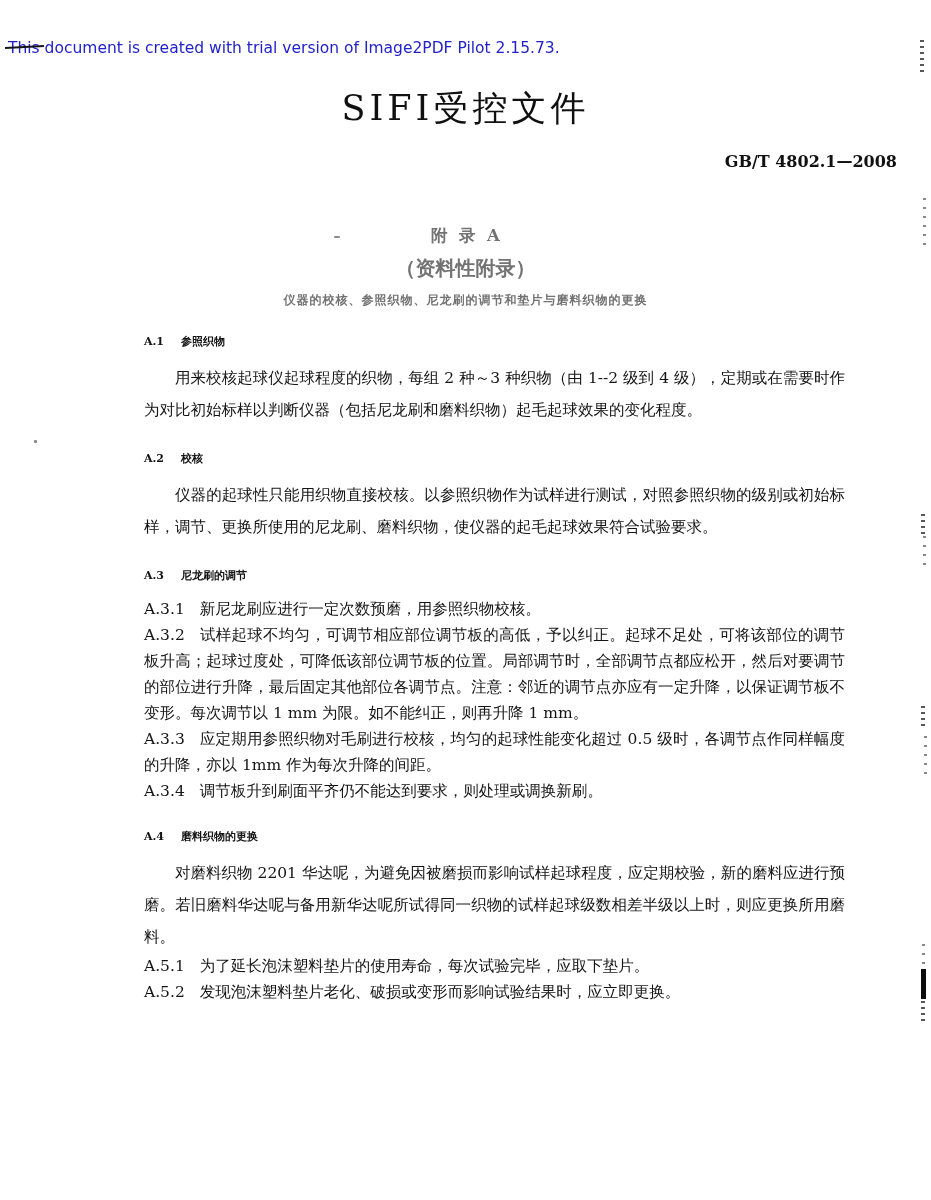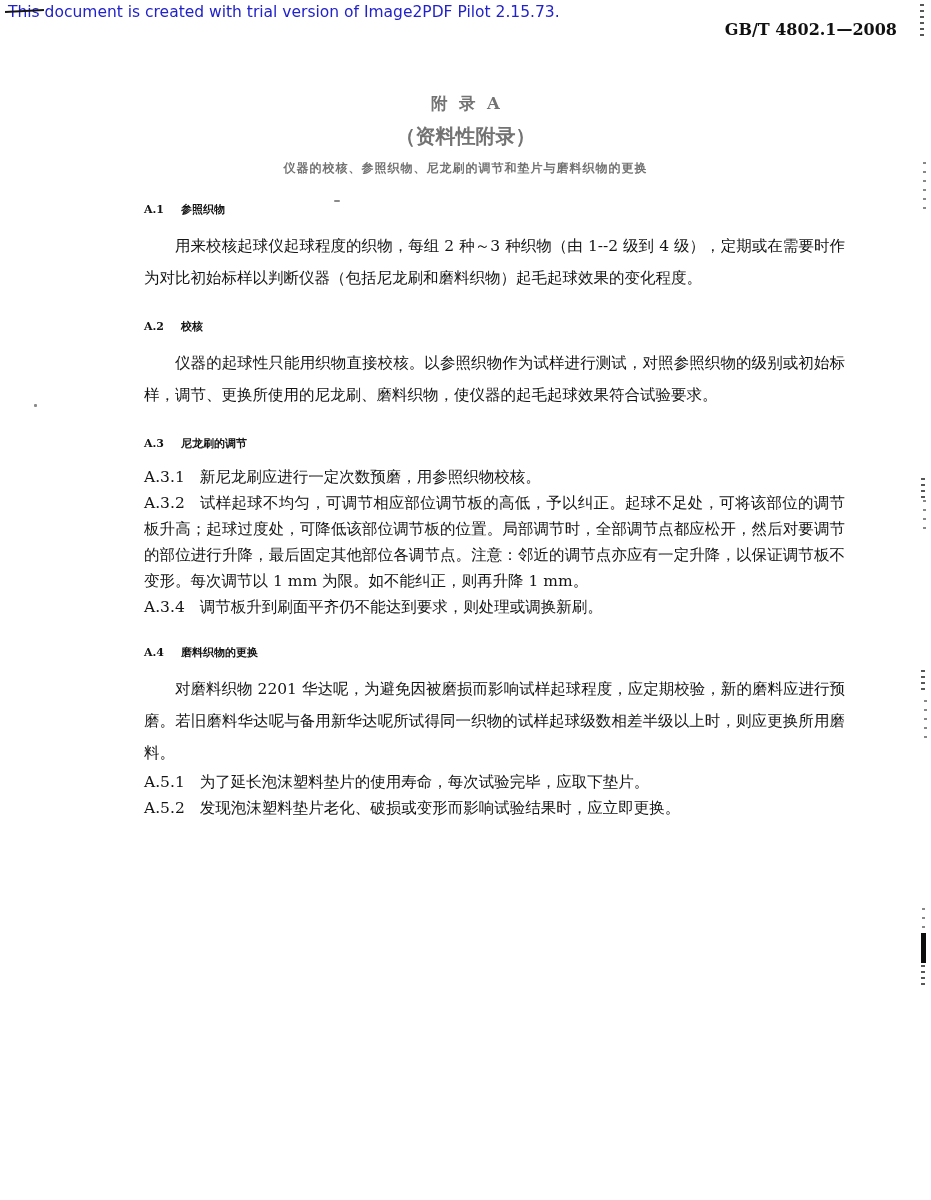--- a/index.html
+++ b/index.html
@@ -3,20 +3,21 @@
 <meta charset="utf-8">
 <style>
   html,body{margin:0;padding:0;background:#ffffff;}
   #page{
     position:relative;
     width:931px;height:1085px;
     background:#ffffff;
     overflow:hidden;
     font-family:"DejaVu Serif", serif;
     color:#161616;
+    margin-top:36px;
   }
   
   .watermark{
     position:absolute;top:3px;left:8px;
     font-family:"DejaVu Sans", sans-serif;
     font-size:15.5px;
     color:#2222cc;
     white-space:nowrap;
   }
   .struck{position:relative;display:inline-block;}
@@ -98,20 +99,21 @@
 </style>
 </head>
 <body>
 
 <div id="page">
 
   <div class="watermark">
     <span class="struck">This</span><span> document is created with trial version of Image2PDF Pilot 2.15.73.</span>
   </div>
 
+  <div class="stamp-title">SIFI受控文件</div>
 
   <div class="std-number">GB/T 4802.1—2008</div>
 
   <div class="appendix-head">
     <div class="line1">附  录  A</div>
     <div class="line2">（资料性附录）</div>
     <div class="line3">仪器的校核、参照织物、尼龙刷的调节和垫片与磨料织物的更换</div>
   </div>
 
   <div class="doc-body">
@@ -120,20 +122,21 @@
         <p class="para">用来校核起球仪起球程度的织物，每组 2 种～3 种织物（由 1--2 级到 4 级），定期或在需要时作为对比初始标样以判断仪器（包括尼龙刷和磨料织物）起毛起球效果的变化程度。</p>
       </div>
       <div class="section">
         <div class="sec-heading"><span class="sec-num">A.2</span><span class="sec-title">校核</span></div>
         <p class="para">仪器的起球性只能用织物直接校核。以参照织物作为试样进行测试，对照参照织物的级别或初始标样，调节、更换所使用的尼龙刷、磨料织物，使仪器的起毛起球效果符合试验要求。</p>
       </div>
       <div class="section">
         <div class="sec-heading"><span class="sec-num">A.3</span><span class="sec-title">尼龙刷的调节</span></div>
         <p class="clause"><span class="clause-num">A.3.1</span><span class="clause-text">新尼龙刷应进行一定次数预磨，用参照织物校核。</span></p>
         <p class="clause"><span class="clause-num">A.3.2</span><span class="clause-text">试样起球不均匀，可调节相应部位调节板的高低，予以纠正。起球不足处，可将该部位的调节板升高；起球过度处，可降低该部位调节板的位置。局部调节时，全部调节点都应松开，然后对要调节的部位进行升降，最后固定其他部位各调节点。注意：邻近的调节点亦应有一定升降，以保证调节板不变形。每次调节以 1 mm 为限。如不能纠正，则再升降 1 mm。</span></p>
+        <p class="clause"><span class="clause-num">A.3.3</span><span class="clause-text">应定期用参照织物对毛刷进行校核，均匀的起球性能变化超过 0.5 级时，各调节点作同样幅度的升降，亦以 1mm 作为每次升降的间距。</span></p>
         <p class="clause"><span class="clause-num">A.3.4</span><span class="clause-text">调节板升到刷面平齐仍不能达到要求，则处理或调换新刷。</span></p>
       </div>
       <div class="section">
         <div class="sec-heading"><span class="sec-num">A.4</span><span class="sec-title">磨料织物的更换</span></div>
         <p class="para">对磨料织物 2201 华达呢，为避免因被磨损而影响试样起球程度，应定期校验，新的磨料应进行预磨。若旧磨料华达呢与备用新华达呢所试得同一织物的试样起球级数相差半级以上时，则应更换所用磨料。</p>
       </div>
       <div class="section">
         <p class="clause"><span class="clause-num">A.5.1</span><span class="clause-text">为了延长泡沫塑料垫片的使用寿命，每次试验完毕，应取下垫片。</span></p>
         <p class="clause"><span class="clause-num">A.5.2</span><span class="clause-text">发现泡沫塑料垫片老化、破损或变形而影响试验结果时，应立即更换。</span></p>
       </div>

